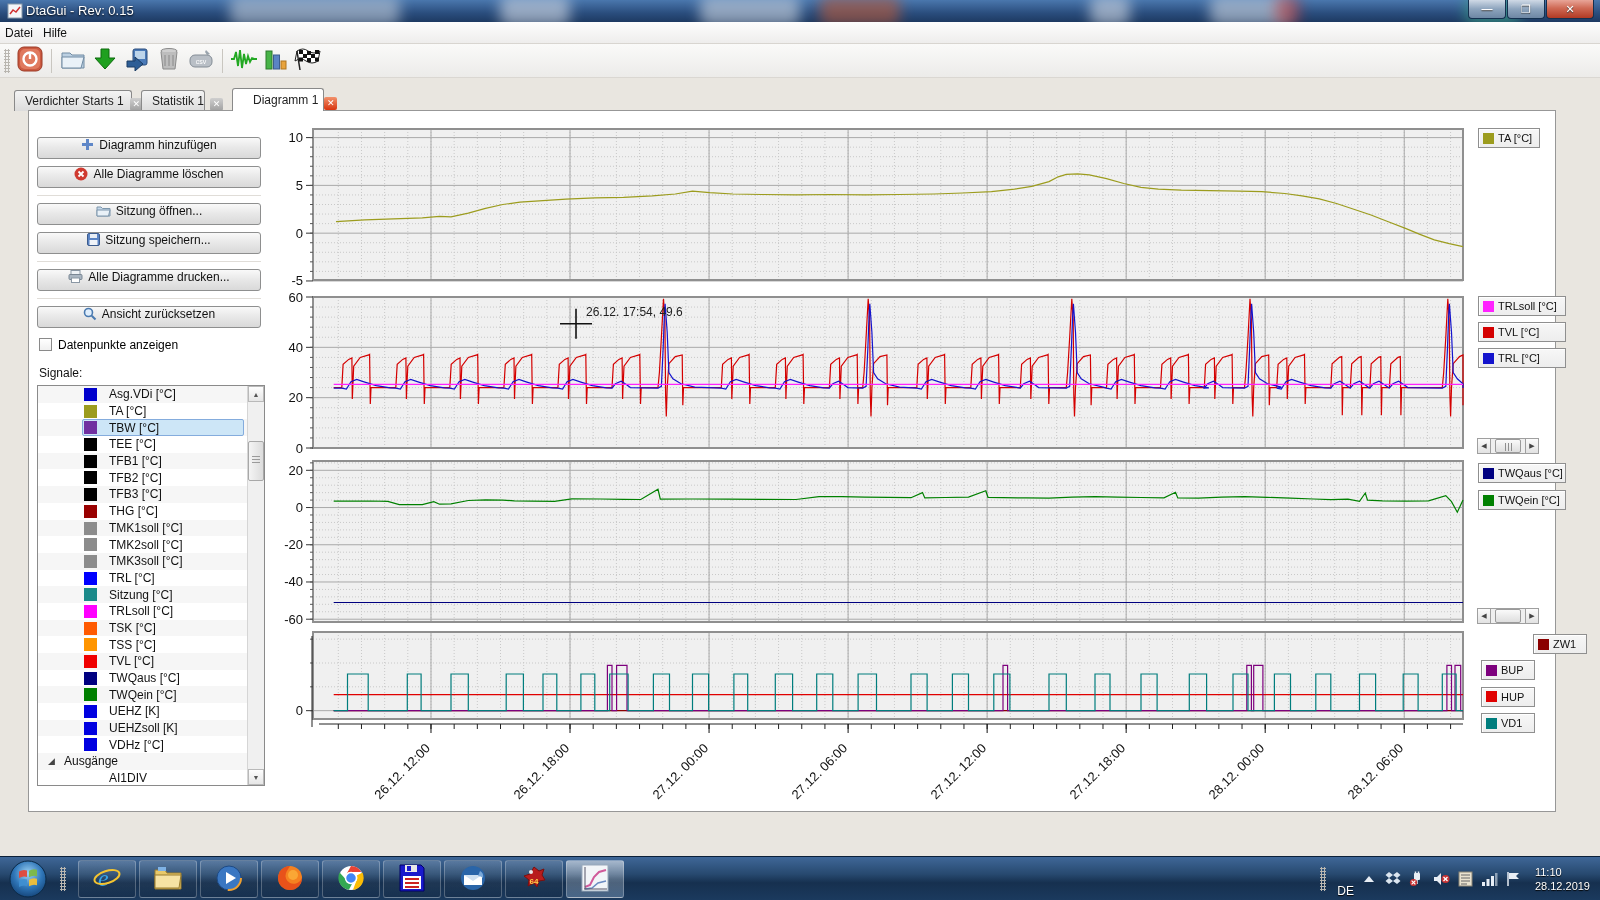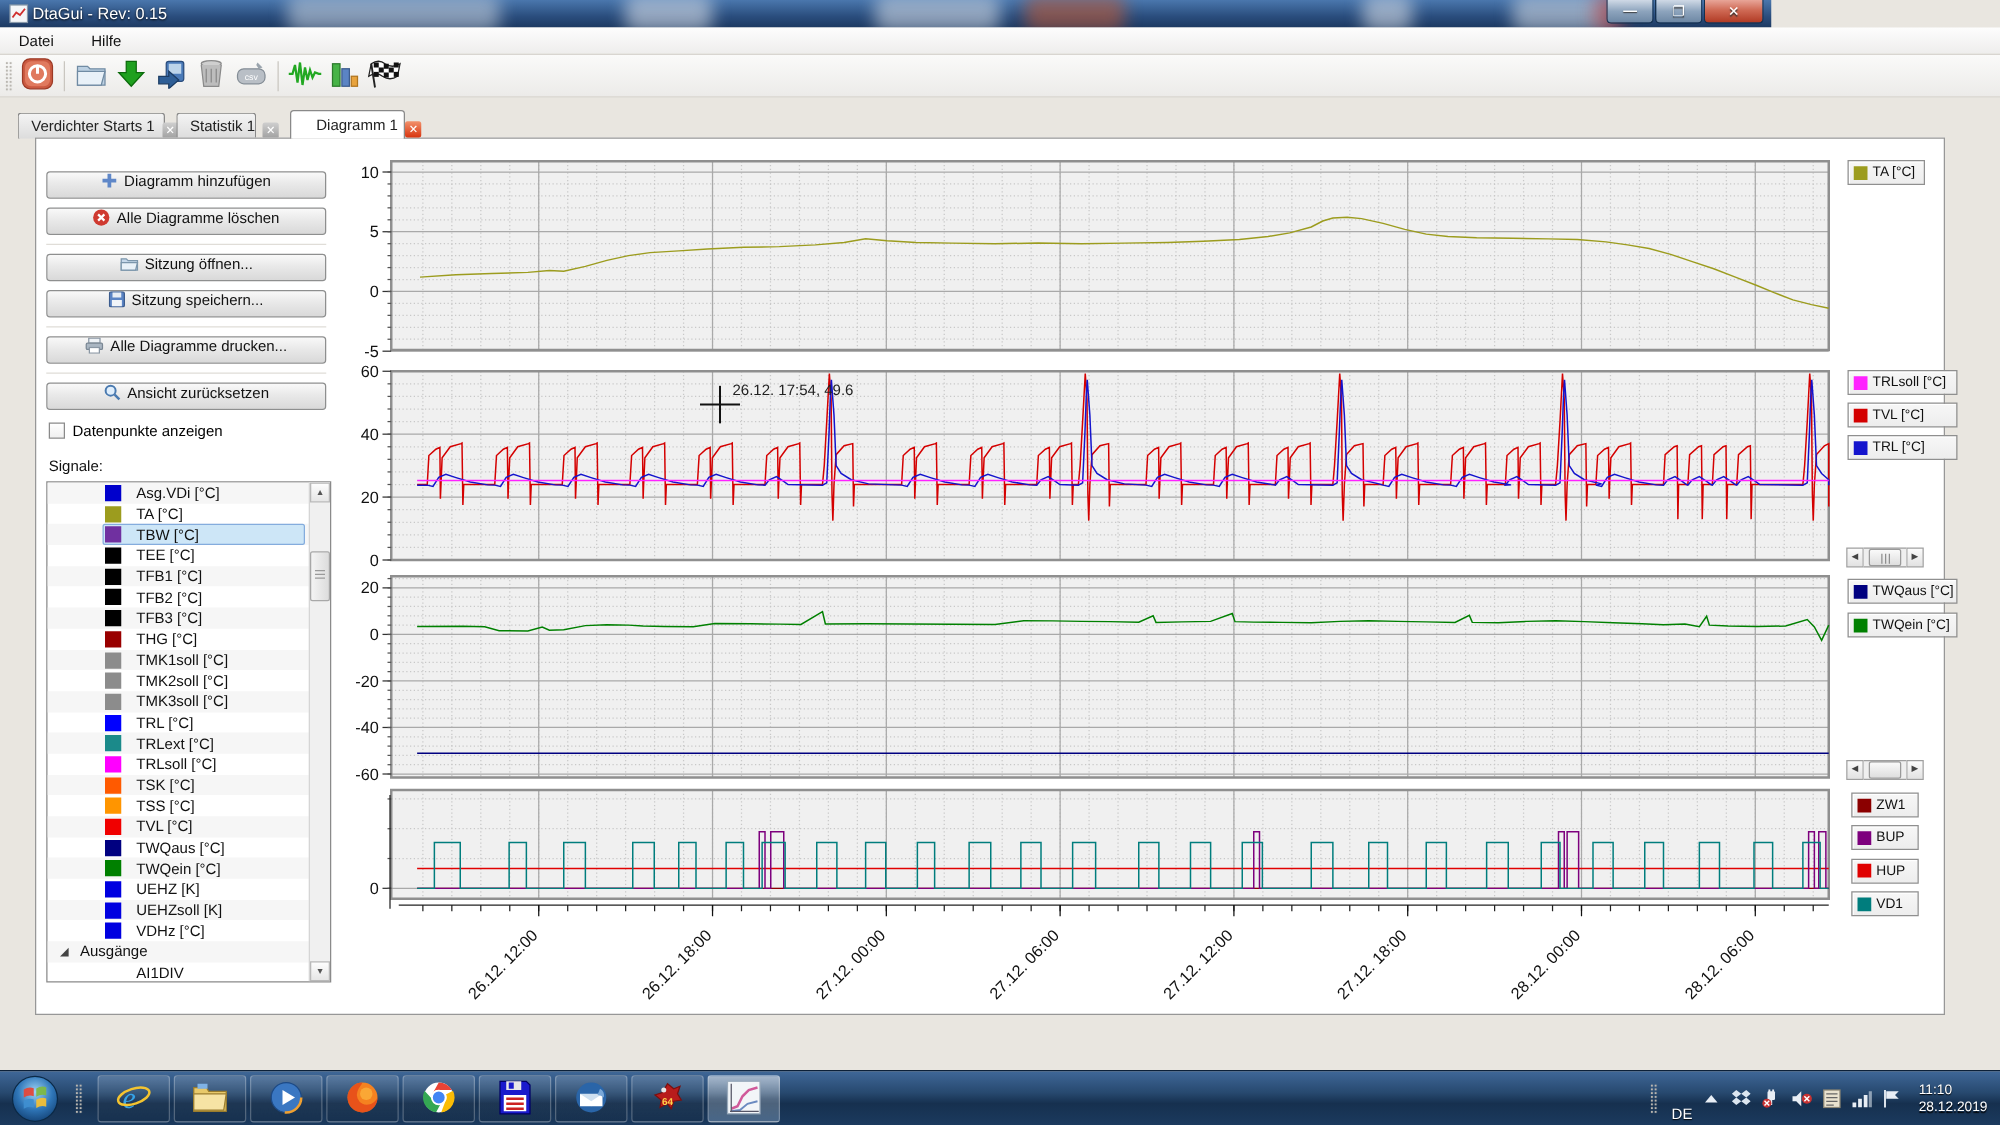--- a/index.html
+++ b/index.html
@@ -1,32 +1,32 @@
 <!DOCTYPE html>
 <html><head>
 <meta charset="utf-8">
 <style>
   html,body{margin:0;padding:0;width:1600px;height:900px;overflow:hidden;
     font-family:"Liberation Sans","DejaVu Sans",sans-serif;font-size:12px;
     background:#e9e6e0;-webkit-font-smoothing:antialiased;}
   *{box-sizing:border-box;}
   
-  .titlebar{position:absolute;left:0;top:0;width:1417px;height:22px;
+  .titlebar{position:absolute;left:0;top:0;width:1600px;height:22px;
     background:linear-gradient(#4a77ad,#2a4d7d 60%,#1d3a62);color:#fff;overflow:hidden;}
   .titlebar .blob{position:absolute;top:-4px;height:30px;filter:blur(7px);opacity:.55;border-radius:8px;}
   .title-text{position:absolute;left:26px;top:3px;font-size:13px;text-shadow:0 1px 2px #000;}
   .app-icon16{position:absolute;left:7px;top:3px;width:16px;height:16px;}
   .winbtns{position:absolute;right:6px;top:0;display:flex;}
   .winbtn{width:38px;height:19px;border:1px solid #14304f;border-top:none;border-radius:0 0 4px 4px;
     background:linear-gradient(#cfd9e6,#8da4bd 50%,#6d87a4);display:flex;align-items:center;justify-content:center;
     color:#fff;font-weight:bold;font-size:11px;text-shadow:0 1px 1px #333;margin-left:1px;}
   .winbtn.close{width:48px;background:linear-gradient(#e8a598,#cf6a55 45%,#b13a24);}
   .menubar{position:absolute;left:0;top:22px;width:1600px;height:22px;
     background:linear-gradient(#fdfdfd,#eeedec);border-bottom:1px solid #d8d5d0;display:flex;align-items:center;}
-  .menu-item{padding:2px 15px;color:#111;}
+  .menu-item{padding:2px 5px;color:#111;}
   .toolbar{position:absolute;left:0;top:44px;width:1600px;height:34px;
     background:linear-gradient(#fafaf9,#ecebe9);border-bottom:1px solid #dad7d2;display:flex;align-items:center;}
   .grip{width:6px;height:24px;margin:0 4px;background:radial-gradient(#b9b6b0 1px,transparent 1.2px);
     background-size:3px 3px;}
   .tool-btn{width:30px;height:28px;display:flex;align-items:center;justify-content:center;margin:0 1px;border-radius:3px;}
   .tool-sep{width:1px;height:24px;background:#c9c6c0;margin:0 5px;}
   
   .tabbar{position:absolute;left:0;top:88px;width:1600px;height:23px;}
   .tab{position:absolute;top:2px;height:21px;padding:3px 8px 0 10px;border:1px solid #898989;border-bottom:none;
     border-radius:3px 3px 0 0;background:linear-gradient(#f4f4f4,#dcdcdc);color:#222;white-space:nowrap;}
@@ -297,21 +297,21 @@
         <div class="sig-row">
           <span class="sw" style="background: rgb(140, 140, 140);"></span>
           <span class="lab">TMK3soll [°C]</span>
         </div>
         <div class="sig-row">
           <span class="sw" style="background: rgb(0, 0, 255);"></span>
           <span class="lab">TRL [°C]</span>
         </div>
         <div class="sig-row">
           <span class="sw" style="background: rgb(27, 138, 138);"></span>
-          <span class="lab">TRLext [°C]</span>
+          <span class="lab">Sitzung [°C]</span>
         </div>
         <div class="sig-row">
           <span class="sw" style="background: rgb(255, 0, 255);"></span>
           <span class="lab">TRLsoll [°C]</span>
         </div>
         <div class="sig-row">
           <span class="sw" style="background: rgb(255, 90, 0);"></span>
           <span class="lab">TSK [°C]</span>
         </div>
         <div class="sig-row">
@@ -855,21 +855,21 @@
       <span>TRL [°C]</span>
     </div>
     <div class="legend" style="left: 1449px; top: 352px; width: 88px;">
       <span class="sw" style="background: rgb(0, 0, 128);"></span>
       <span>TWQaus [°C]</span>
     </div>
     <div class="legend" style="left: 1449px; top: 379px; width: 88px;">
       <span class="sw" style="background: rgb(0, 128, 0);"></span>
       <span>TWQein [°C]</span>
     </div>
-    <div class="legend" style="left: 1452px; top: 523px; width: 54px;">
+    <div class="legend" style="left: 1504px; top: 523px; width: 54px;">
       <span class="sw" style="background: rgb(139, 0, 0);"></span>
       <span>ZW1</span>
     </div>
     <div class="legend" style="left: 1452px; top: 549.4px; width: 54px;">
       <span class="sw" style="background: rgb(125, 0, 125);"></span>
       <span>BUP</span>
     </div>
     <div class="legend" style="left: 1452px; top: 575.8px; width: 54px;">
       <span class="sw" style="background: rgb(224, 0, 0);"></span>
       <span>HUP</span>

